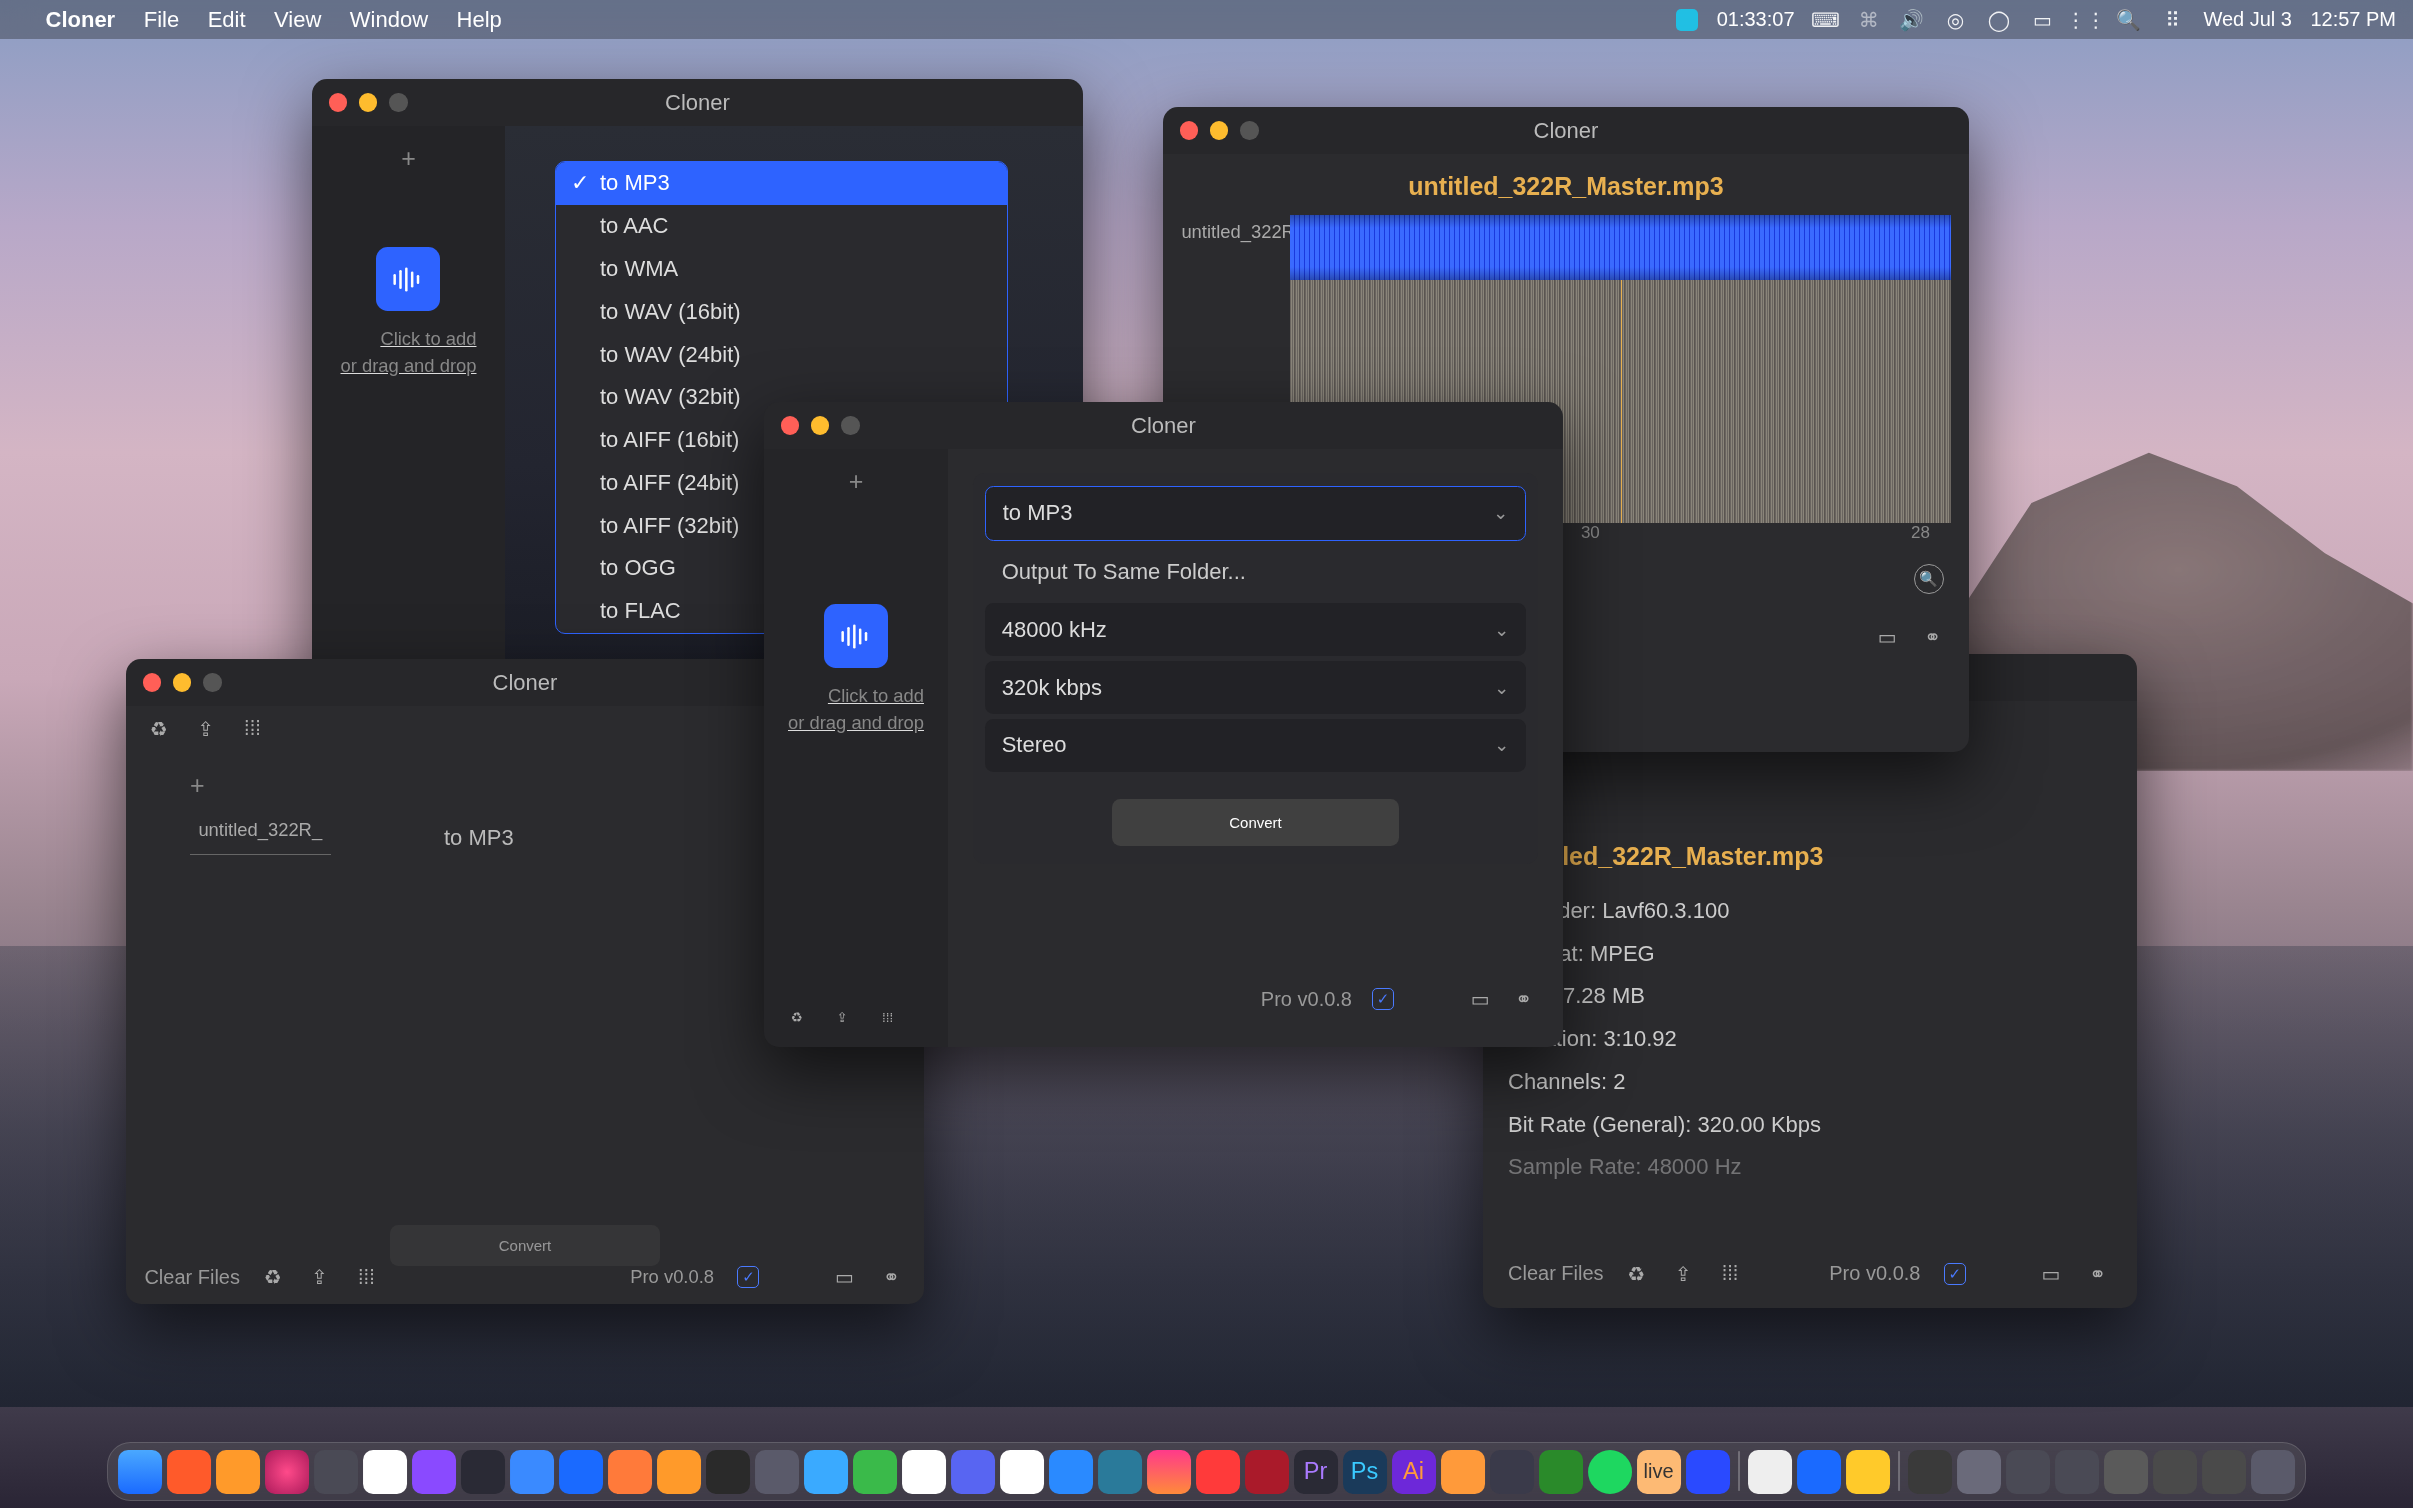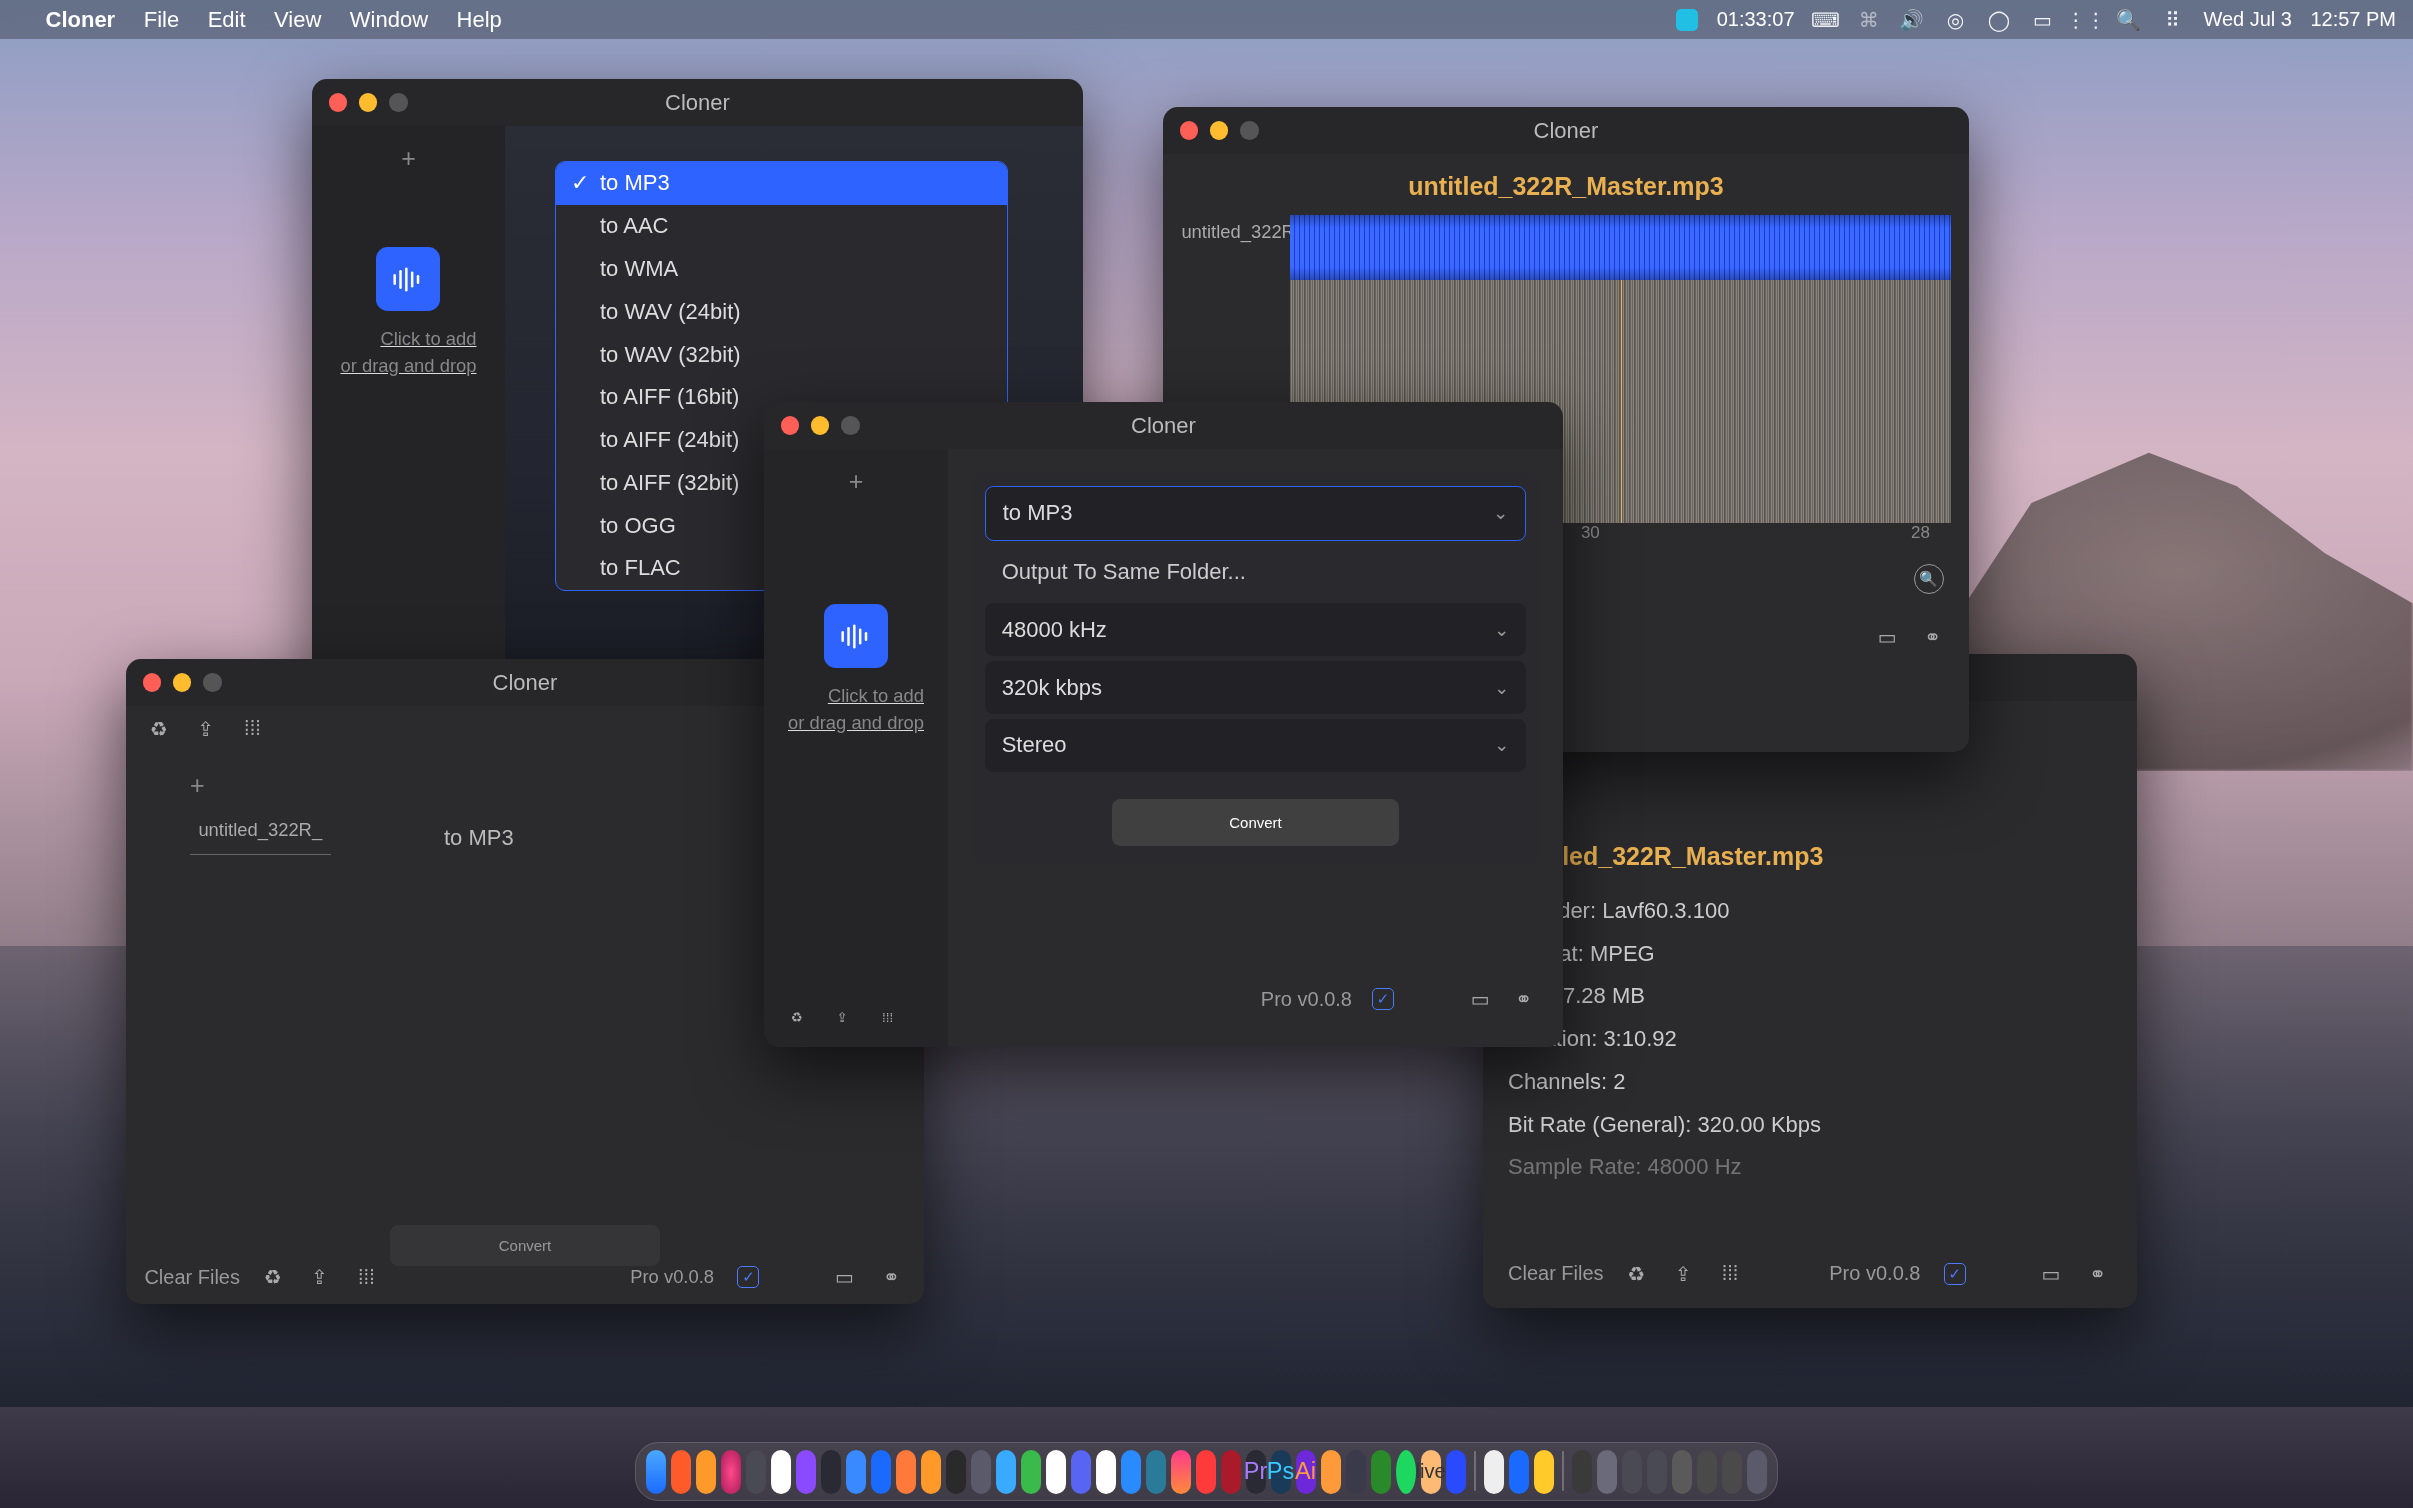--- a/index.html
+++ b/index.html
@@ -15,21 +15,21 @@
 
 .menubar{position:absolute;top:0;left:0;right:0;height:39px;background:rgba(30,30,30,.35);backdrop-filter:blur(17px);display:flex;align-items:center;padding:0 17px;color:#fff;font-size:22px;z-index:100;}
 .menubar .left{display:flex;gap:28.5px;align-items:center;}
 .menubar .right{margin-left:auto;display:flex;gap:18.4px;align-items:center;font-size:20px;}
 .menubar .apple{font-size:25px;}
 .menubar .app{font-weight:600;}
 .menubar .ico{width:25px;height:25px;display:flex;align-items:center;justify-content:center;opacity:.9;}
 
 
 .dock{position:absolute;bottom:6.7px;left:50%;transform:translateX(-50%);display:flex;gap:5px;padding:6.7px 10px;background:rgba(120,120,120,.25);backdrop-filter:blur(25px);border-radius:23.5px;z-index:100;border:0.8px solid rgba(255,255,255,.15);}
-.dock .di{width:20px;height:44px;border-radius:10px;display:flex;align-items:center;justify-content:center;font-size:23.5px;color:#fff;}
+.dock .di{width:44px;height:44px;border-radius:10px;display:flex;align-items:center;justify-content:center;font-size:23.5px;color:#fff;}
 .dock .sep{width:1.7px;height:40px;background:rgba(255,255,255,.25);margin:1.7px 3.4px;border-radius:0.8px;}
 
 
 .win{position:absolute;background:#2b2b2e;border-radius:15px;box-shadow:0 25px 67px rgba(0,0,0,.6);overflow:hidden;color:#ddd;}
 .titlebar{height:47px;display:flex;align-items:center;position:relative;background:rgba(0,0,0,.08);}
 .traffic{position:absolute;left:17px;display:flex;gap:11.7px;}
 .tl{width:18.4px;height:18.4px;border-radius:50%;}
 .tl.r{background:#ff5f57;} .tl.y{background:#febc2e;}
 .tl.dim{background:#555;}
 .titlebar .title{margin:0 auto;font-size:22px;color:#bbb;font-weight:500;}
@@ -239,20 +239,21 @@
         </div>
         <div class="dz-txt">Click to add</div>
         <div class="dz-txt">or drag and drop</div>
       </div>
     </div>
     <div class="mainpane" style="padding:35px 0 0 50px;">
       <div class="fmt-list" style="position:relative;width:453px;">
         <div class="fmt-item sel">to MP3</div>
         <div class="fmt-item">to AAC</div>
         <div class="fmt-item">to WMA</div>
+        <div class="fmt-item">to WAV (16bit)</div>
         <div class="fmt-item">to WAV (24bit)</div>
         <div class="fmt-item">to WAV (32bit)</div>
         <div class="fmt-item">to AIFF (16bit)</div>
         <div class="fmt-item">to AIFF (24bit)</div>
         <div class="fmt-item">to AIFF (32bit)</div>
         <div class="fmt-item">to OGG</div>
         <div class="fmt-item">to FLAC</div>
       </div>
     </div>
   </div>

